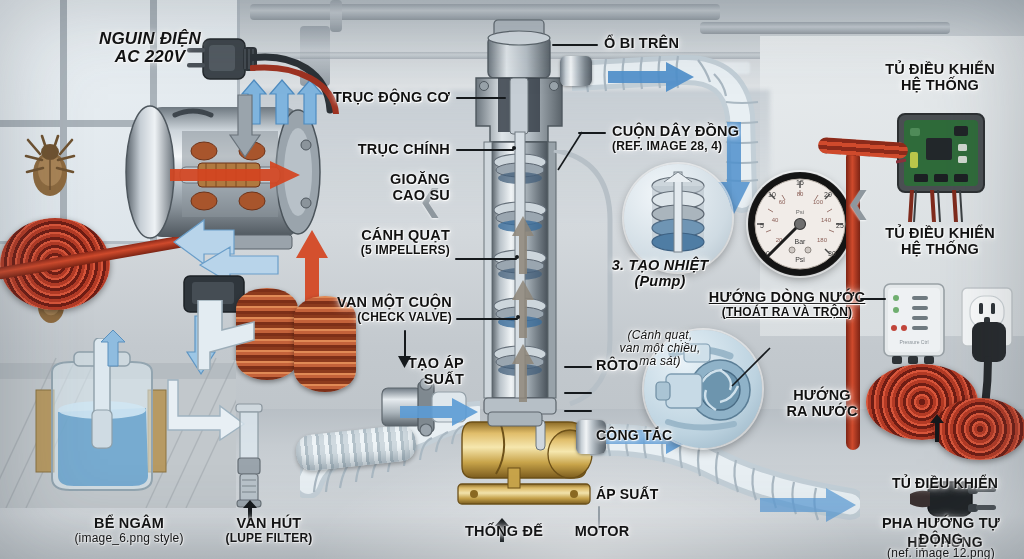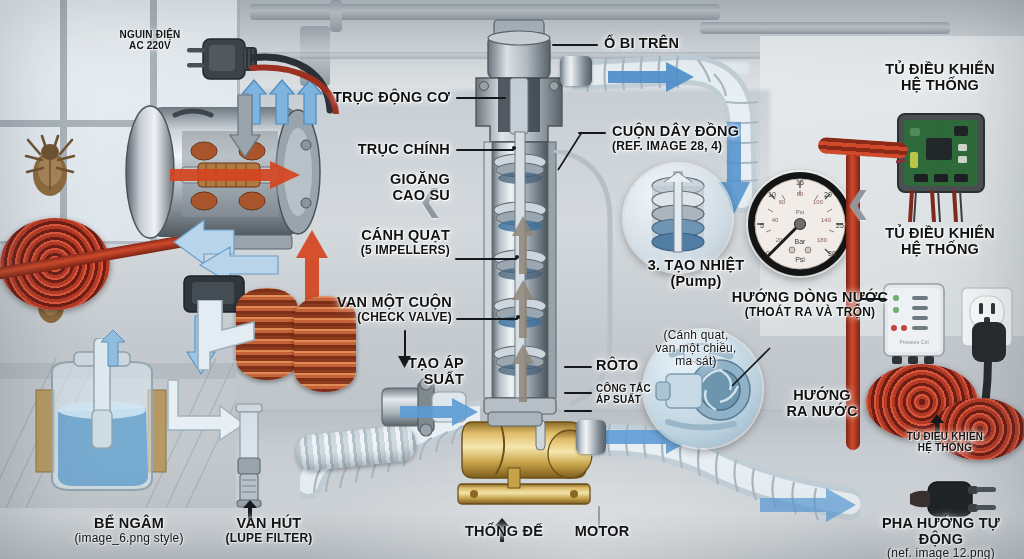--- a/index.html
+++ b/index.html
@@ -45,22 +45,22 @@
   .arrow{position:absolute;}
   .arrow svg{display:block;overflow:visible}
 
   
   .lbl{position:absolute;color:#111;text-align:center;line-height:1.08;
     font-weight:700;letter-spacing:.2px;
     text-shadow:0 0 5px rgba(255,255,255,.95),0 0 10px rgba(255,255,255,.9),
                 0 0 2px rgba(255,255,255,1),1px 1px 0 rgba(255,255,255,.8);}
   .lbl .l1{display:block;font-size:14.5px;}
   .lbl .l2{display:block;font-size:12px;font-weight:700;}
-  .lbl.small .l1{font-size:10px;}
-  .lbl.big .l1{font-size:10px;}
+  .lbl.small .l1{font-size:14px;margin-top:44px;}
+  .lbl.big .l1{font-size:17px;font-style:italic;}
   .lbl.left{text-align:right;}
   .lbl.right{text-align:left;}
   
   .lead{position:absolute;background:#15191c;height:1.6px;border-radius:1px;}
   .lead-v{position:absolute;background:#15191c;width:1.6px;border-radius:1px;}
   .dot{position:absolute;width:4px;height:4px;border-radius:50%;background:#15191c;}
 
   
   .callout{position:absolute;border-radius:50%;overflow:hidden;
     box-shadow:0 0 0 2px rgba(255,255,255,.55),0 3px 10px rgba(0,0,0,.38);}
@@ -788,41 +788,41 @@
     <span class="l1">CUỘN DÂY ĐỒNG</span>
     <span class="l2">(REF. IMAGE 28, 4)</span>
   </div>
   <div class="lead" style="left:578px;top:132px;width:28px;"></div>
   <div style="position:absolute;left:556px;top:128px;width:28px;height:44px;">
     <svg width="28" height="44">
         <line x1="26" y1="4" x2="2" y2="42" stroke="#15191c" stroke-width="1.6"></line>
       </svg>
   </div>
 
-  <div class="lbl right" style="left:642px;top:258px;width:108px;text-align:center;">
+  <div class="lbl right" style="left:606px;top:258px;width:108px;text-align:center;font-style:italic;">
     <span class="l1">3. TẠO NHIỆT</span>
     <span class="l1">(Pump)</span>
     <span class="l2" style="font-weight:400;margin-top:40px;">(Cánh quạt,</span>
     <span class="l2" style="font-weight:400;">van một chiều,</span>
     <span class="l2" style="font-weight:400;">ma sát)</span>
   </div>
 
   <div class="lbl right" style="left:596px;top:358px;width:70px;">
     <span class="l1">RÔTO</span>
   </div>
   <div class="lead" style="left:564px;top:366px;width:28px;"></div>
 
   <div class="lbl right small" style="left:596px;top:384px;width:92px;">
     <span class="l1">CÔNG TẮC</span>
     <span class="l1">ÁP SUẤT</span>
   </div>
   <div class="lead" style="left:564px;top:392px;width:28px;"></div>
   <div class="lead" style="left:564px;top:410px;width:28px;"></div>
 
-  <div class="lbl" style="left:719px;top:290px;width:182px;">
+  <div class="lbl" style="left:696px;top:290px;width:182px;text-decoration:underline;">
     <span class="l1">HƯỚNG DÒNG NƯỚC</span>
     <span class="l2">(THOÁT RA VÀ TRỘN)</span>
   </div>
   <div class="lead" style="left:860px;top:298px;width:26px;"></div>
 
   <div style="position:absolute;left:728px;top:344px;width:44px;height:46px;">
     <svg width="44" height="46">
         <line x1="42" y1="4" x2="4" y2="42" stroke="#15191c" stroke-width="1.6"></line>
       </svg>
   </div>

